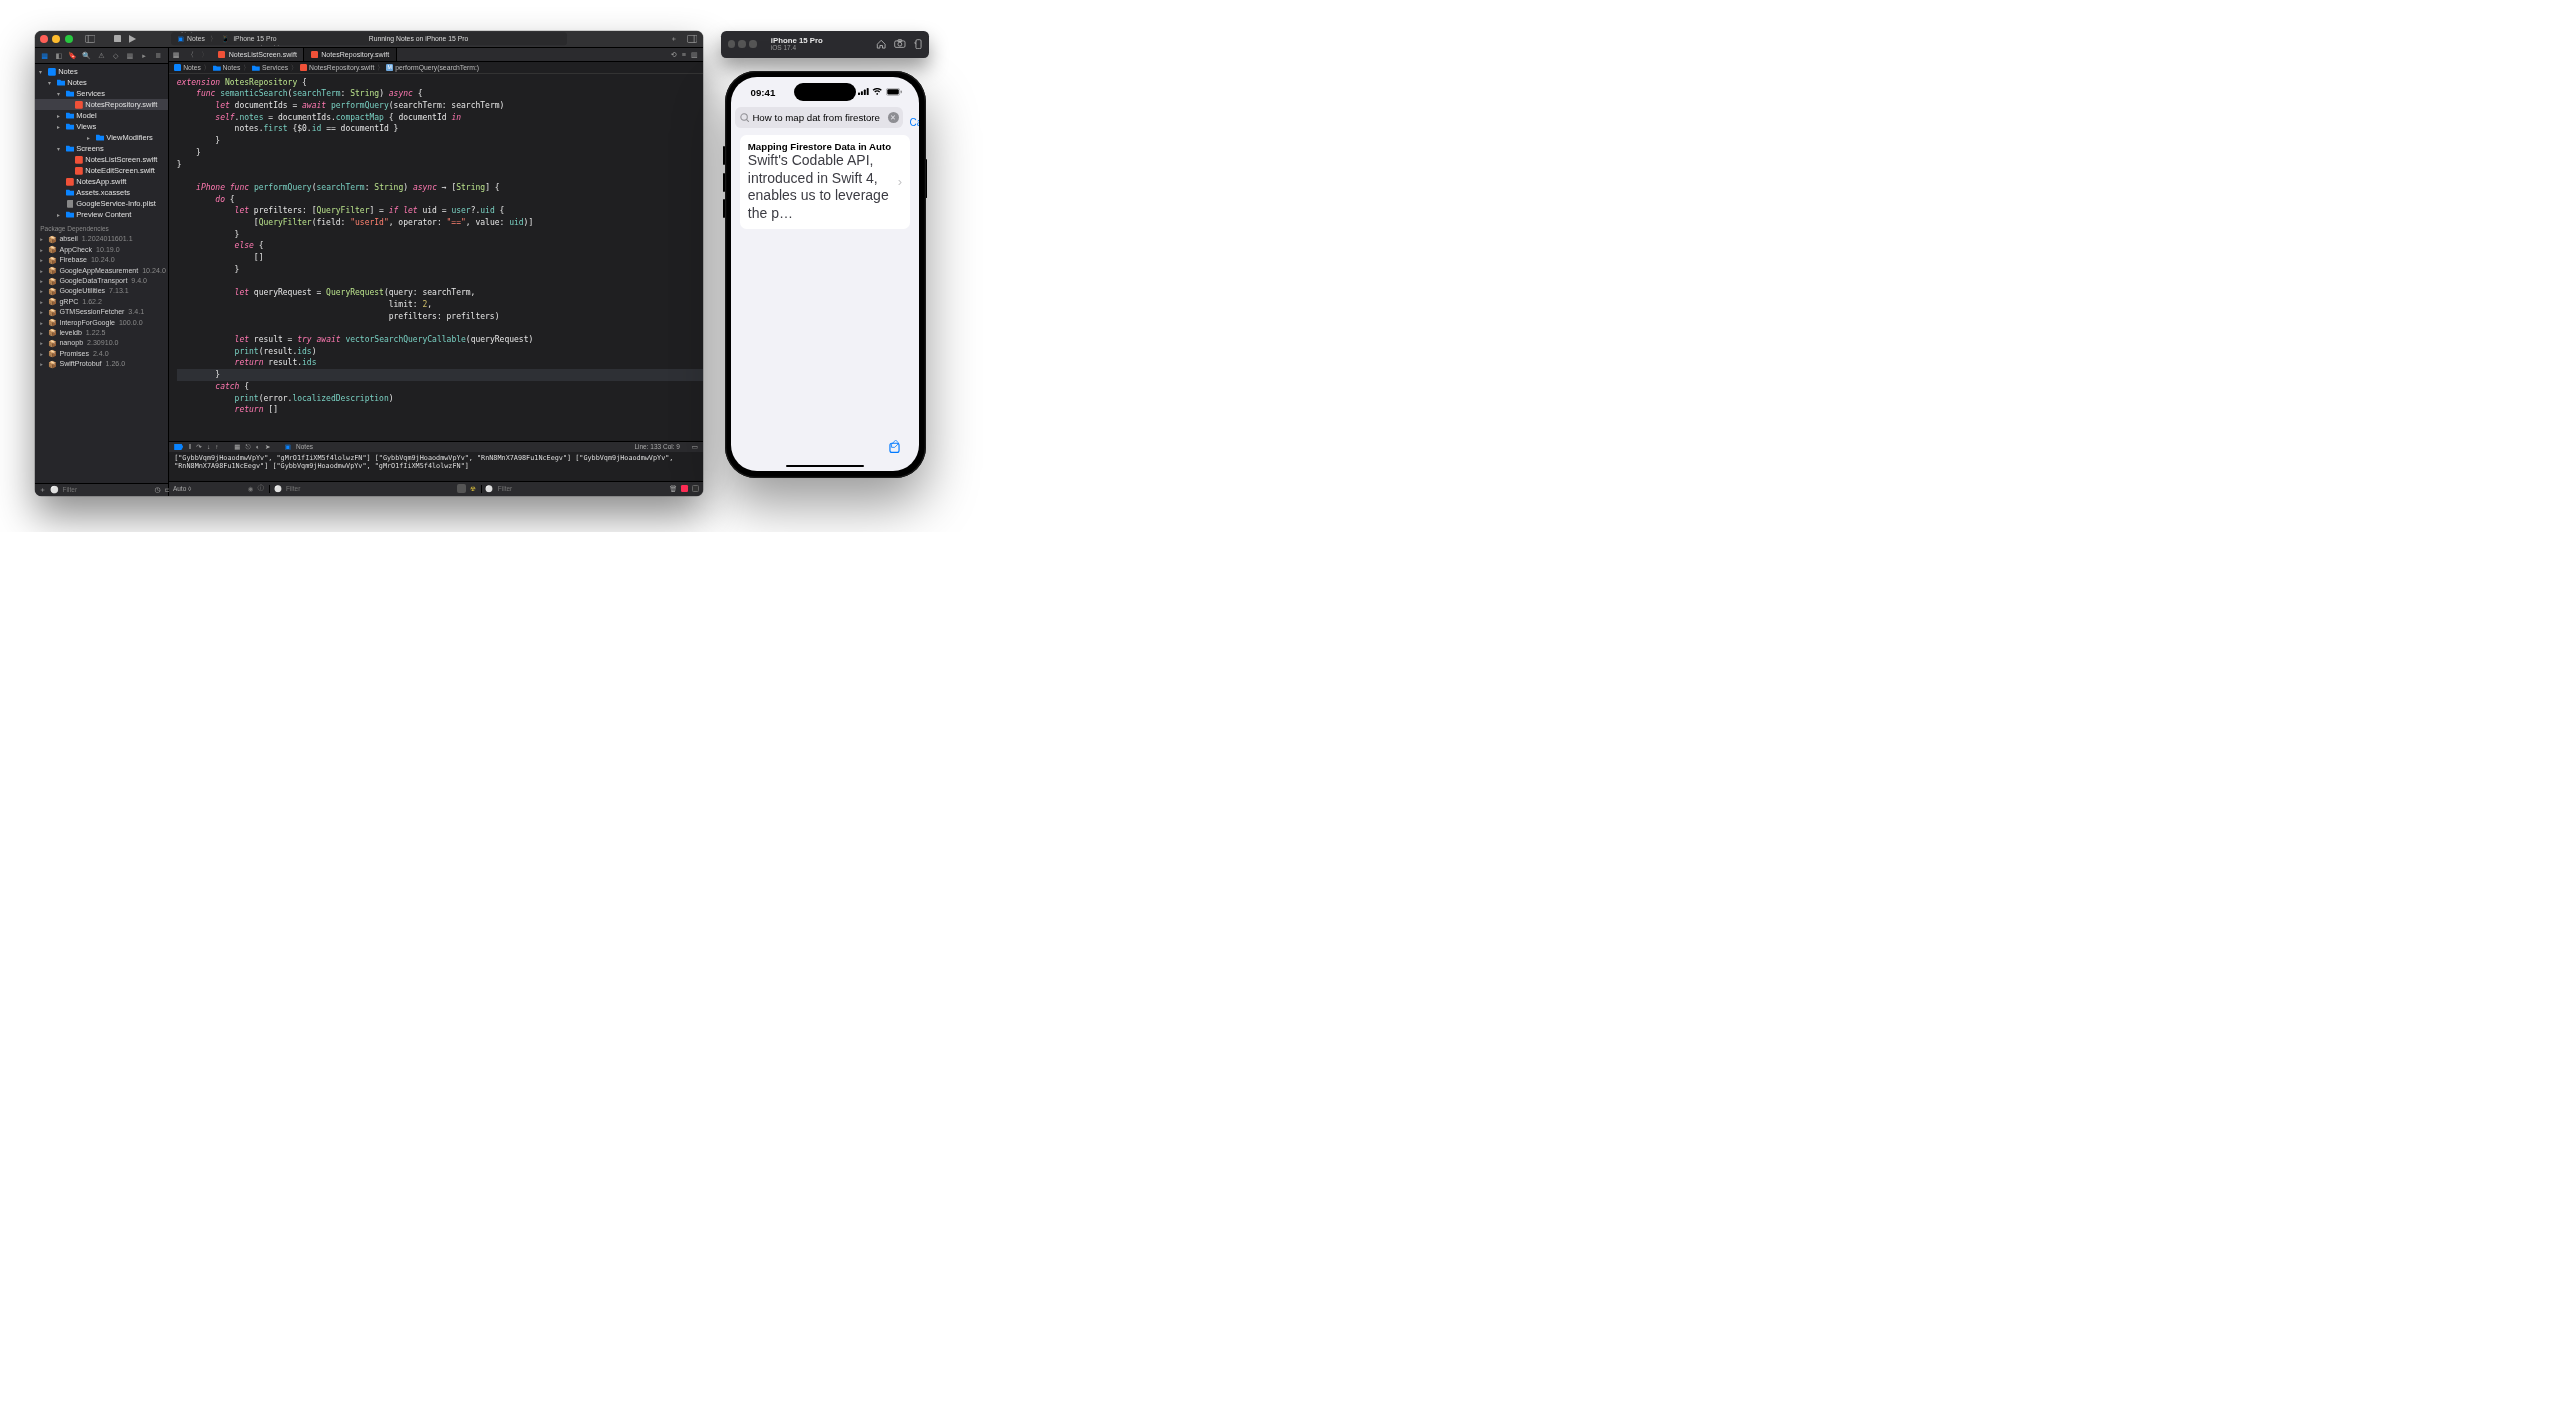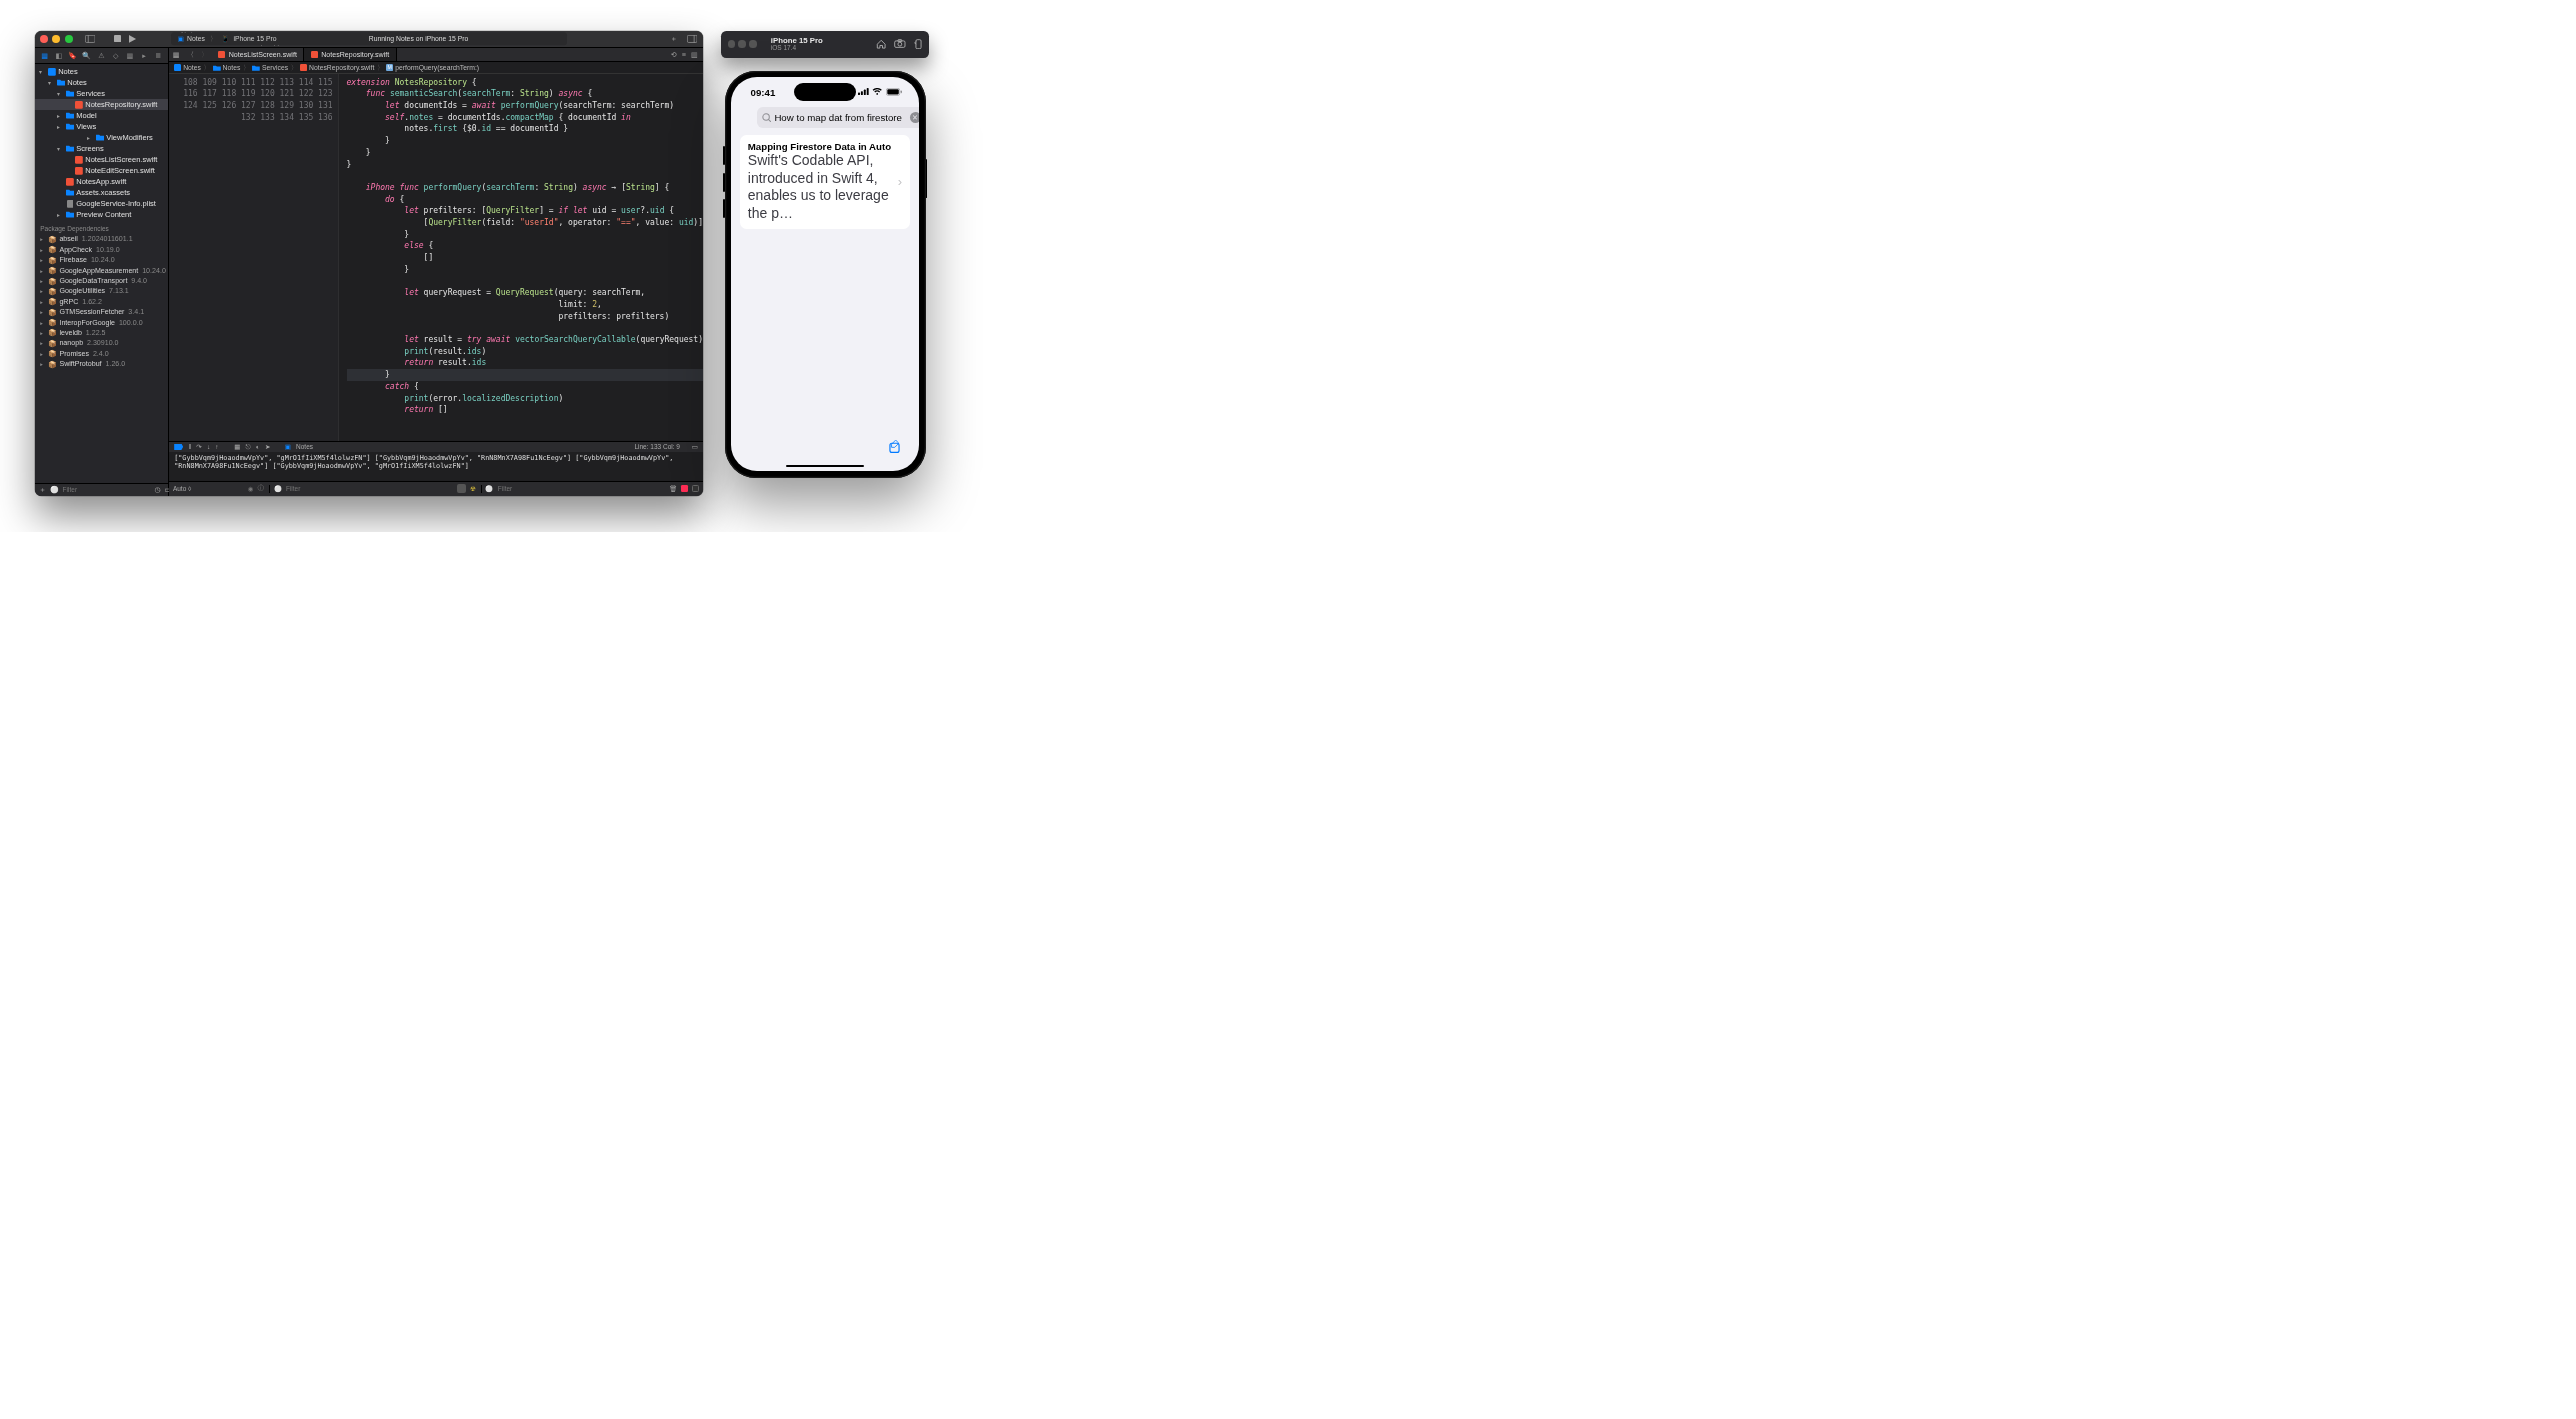--- a/index.html
+++ b/index.html
@@ -119,21 +119,21 @@
   }
   .iphone::before, .iphone::after{
     content:""; position:absolute; background:#000; border-radius:1.9px;
   }
   .iphone::before{ right:-1.9px; top:88px; width:1.9px; height:39px;}
   .iphone::after{ left:-1.9px; top:75px; width:1.9px; height:19.5px; box-shadow:0 27px 0 #000, 0 53px 0 #000;}
   .screen { width:100%; height:100%; background:#f2f2f7; border-radius:26px; overflow:hidden; position:relative; color:#000;}
   .island { position:absolute; top:5.8px; left:50%; transform:translateX(-50%); width:62px; height:18px; background:#000; border-radius:11.7px; z-index:10;}
   .statusbar { height:30px; display:flex; align-items:center; justify-content:space-between; padding:0 17px 0 19.5px; font-size:9.7px; font-weight:600;}
   .statusbar .sb-icons { display:flex; align-items:center; gap:3.2px;}
-  .searchrow { padding:0 26px; display:flex; gap:6.5px; align-items:flex-start;}
+  .searchrow { padding:0 4px; display:flex; gap:6.5px; align-items:flex-end;}
   .searchbox { flex:1; height:21px; background:#e4e3e9; border-radius:5.8px; display:flex; align-items:center; padding:0 4.5px; gap:3.2px; color:#7c7c82;}
   .searchbox input { flex:1; border:none; background:transparent; outline:none; font-size:9.7px; color:#000;}
   .searchbox .clear { width:11px;height:11px;border-radius:50%;background:#8e8e93;color:#e4e3e9;display:flex;align-items:center;justify-content:center;font-size:7.1px;}
   .cancel { color:#007aff; font-size:10px;}
   .resultcard { margin:6.5px 9px 0; background:#fff; border-radius:6.5px; padding:6.5px 7.8px; display:flex; align-items:center; gap:5.2px;}
   .resultcard .txt{flex:1;}
   .resultcard .t1{ font-size:9.7px; font-weight:600;}
   .resultcard .t2{ font-size:14px; color:#3c3c43; line-height:1.25;}
   .resultcard .chev{ color:#c5c5c7; font-size:13px;}
   .compose { position:absolute; bottom:15.6px; right:15.6px; width:15.6px; height:15.6px; color:#007aff;}
@@ -487,50 +487,20 @@
           <span class="chev">〉</span>
           <span class="crumb">
             <svg width="7.1" height="7.1" viewBox="0 0 11 11" style="font-size:10.5px">
               <rect width="11" height="11" rx="2" fill="#6fa8dc"></rect>
               <text x="5.5" y="8.5" font-size="8" text-anchor="middle" fill="#fff">M</text>
             </svg>
             <span>performQuery(searchTerm:)</span>
           </span>
         </div>
       <div class="code-wrap">
-        <div class="gutter" id="gutter">108
-109
-110
-111
-112
-113
-114
-115
-116
-117
-118
-119
-120
-121
-122
-123
-124
-125
-126
-127
-128
-129
-130
-131
-132
-133
-134
-135
-136
-</div>
         <div class="code" id="code"><span class="kw">extension</span> <span class="typ">NotesRepository</span> {
     <span class="kw">func</span> <span class="fn">semanticSearch</span>(<span class="param">searchTerm</span>: <span class="typ">String</span>) <span class="kw">async</span> {
         <span class="kw">let</span> documentIds = <span class="kw">await</span> <span class="fn">performQuery</span>(searchTerm: searchTerm)
         <span class="kw">self</span>.<span class="prop">notes</span> = documentIds.<span class="fn">compactMap</span> { documentId <span class="kw">in</span>
             notes.<span class="fn">first</span> {$0.<span class="prop">id</span> == documentId }
         }
     }
 }
 
     <span class="kw">iPhone</span> <span class="kw">func</span> <span class="fn">performQuery</span>(<span class="param">searchTerm</span>: <span class="typ">String</span>) <span class="kw">async</span> → [<span class="typ">String</span>] {

